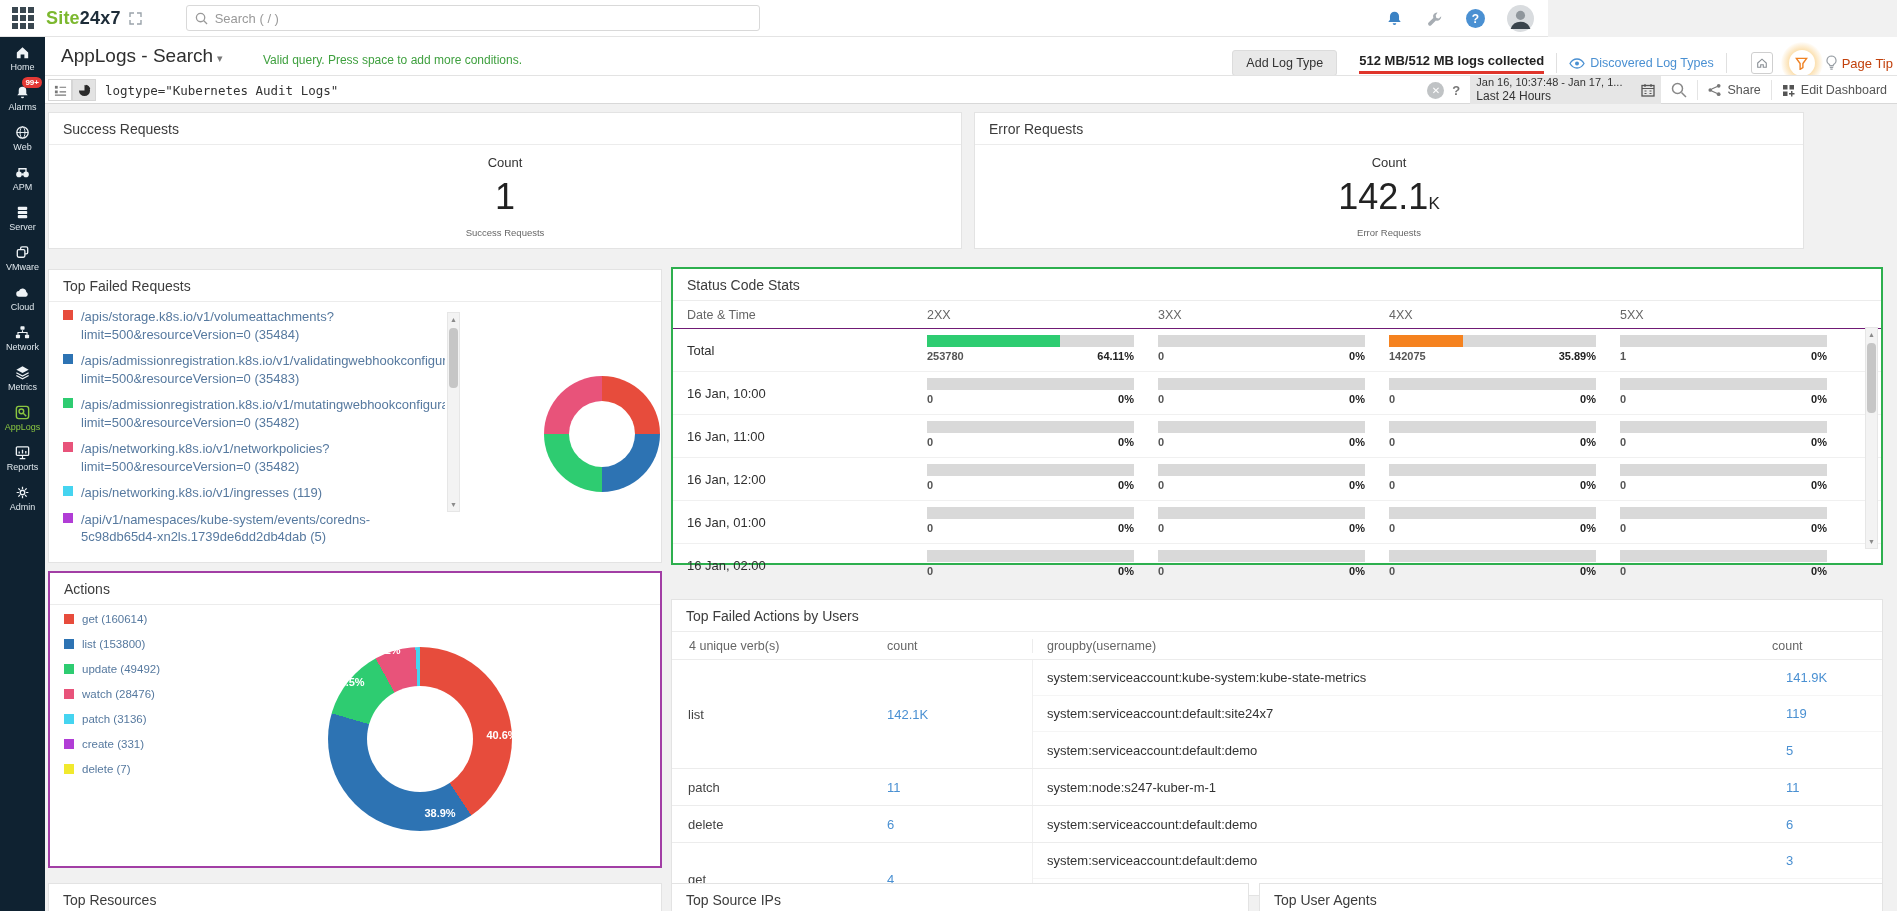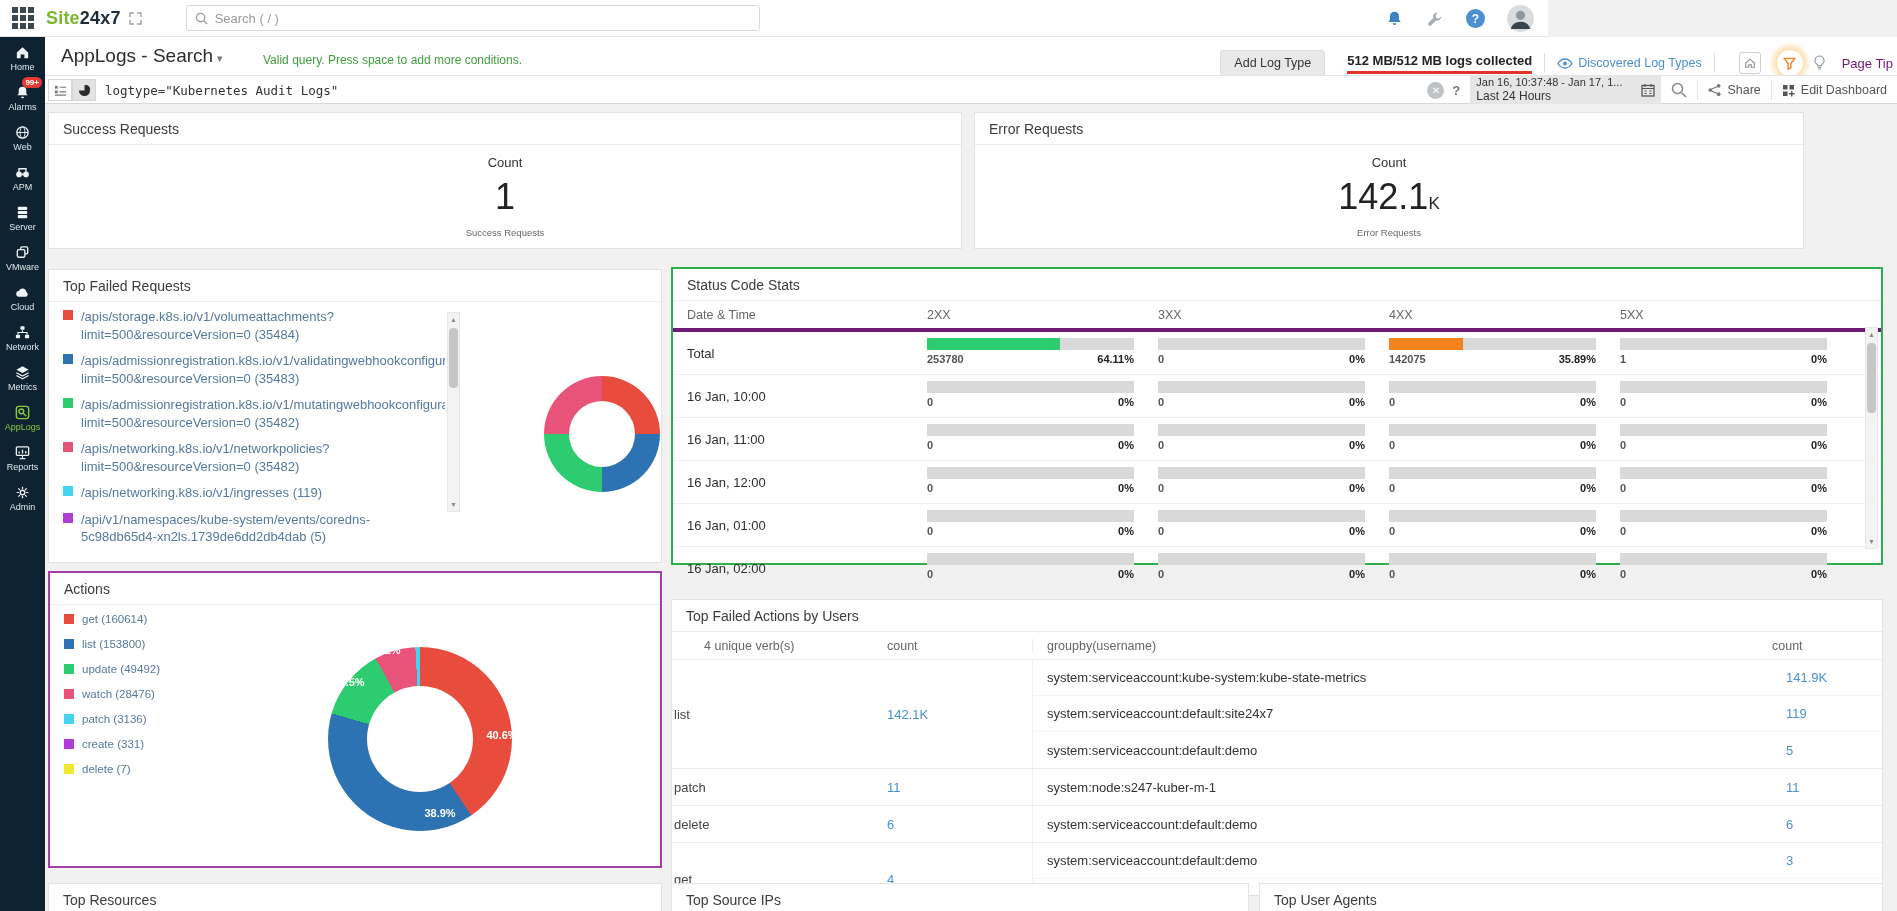--- a/index.html
+++ b/index.html
@@ -43,21 +43,21 @@
   .logs-col { margin-left:22px; font-size:13px; font-weight:bold; color:#222; }
   .logs-col .redline { height:3px; background:#df352b; margin-top:3px; }
   .vdiv { width:1px; height:20px; background:#e0e0e0; margin:0 12px; }
   .disc-link { color:#4a90d2; font-size:12.5px; display:flex; align-items:center; gap:5px; cursor:pointer; }
   .house-sq { width:22px; height:22px; border:1px solid #cfcfcf; border-radius:3px; margin-left:12px;
               display:flex; align-items:center; justify-content:center; cursor:pointer; }
   .glow { width:42px; height:42px; margin-left:8px; border-radius:50%; position:relative; cursor:pointer;
           background:radial-gradient(circle,#f6ba55 0%,#fbdca6 40%,rgba(251,220,166,0) 72%); }
   .glow .inner { position:absolute; left:8px; top:8px; width:26px; height:26px; background:#fff; border-radius:50%;
                  display:flex; align-items:center; justify-content:center; }
-  .pagetip { display:flex; align-items:center; gap:16px; color:#701a75; font-size:13px; margin-left:2px;
+  .pagetip { display:flex; align-items:center; gap:4px; color:#c2410c; font-size:13px; margin-left:2px;
              white-space:nowrap; cursor:pointer; }
 
   
   .queryrow { position:absolute; left:45px; top:75px; width:1852px; height:29px; background:#fff;
               border-top:1px solid #e3e3e3; border-bottom:1px solid #d8d8d8; }
   .qtoggle { position:absolute; top:3px; width:24px; height:22px; border:1px solid #d6d6d6;
              display:flex; align-items:center; justify-content:center; cursor:pointer; background:#fff; }
   .qtoggle.sel { background:#e3e3e3; }
   .query-text { position:absolute; left:60px; top:7px; font-family:"DejaVu Sans Mono", monospace;
                 font-size:12.5px; color:#333; }
@@ -105,45 +105,45 @@
   .donut { position:absolute; border-radius:50%; }
   .donut .hole { position:absolute; background:#fff; border-radius:50%; }
   #tfr-donut { left:495px; top:106px; width:116px; height:116px; }
   #tfr-donut .hole { left:25px; top:25px; width:66px; height:66px; }
   #act-donut { left:278px; top:74px; width:184px; height:184px; }
   #act-donut .hole { left:39px; top:39px; width:106px; height:106px; }
   .dlabel { position:absolute; color:#fff; font-size:11px; font-weight:bold; transform:translate(-50%,-50%); }
 
   
   .scs-head { display:grid; grid-template-columns:240px repeat(4,231px); padding:7px 14px 6px;
-              font-size:12.5px; color:#666; border-bottom:4px solid #701a75; }
+              font-size:12.5px; color:#666; border-bottom:1px solid #701a75; }
   .scs-row { display:grid; grid-template-columns:240px repeat(4,231px); padding:6px 14px;
              border-bottom:1px solid #f0f0f0; height:43px; }
   .scs-row .rlabel { font-size:13px; color:#2f2f2f; align-self:center; }
   .scs-cell { padding-right:24px; }
   .track { height:12px; background:#d9d9d9; width:100%; }
   .fill { height:100%; }
   .nums { display:flex; justify-content:space-between; font-size:11px; margin-top:3px; }
   .nums .val { color:#555;font-weight:bold; } .nums .pct { color:#222; font-weight:bold; }
   #scs-scroll { right:3px; top:58px; height:222px; }
   #scs-scroll .thumb { top:15px; height:70px; }
   .scs-clip { overflow:hidden; height:252px; }
 
   
   .act-legend { position:absolute; left:14px; top:40px; width:240px; }
   .act-item { display:flex; gap:8px; align-items:center; margin-bottom:13px; font-size:11.5px; color:#56799f; cursor:pointer; }
 
   
   .tfa-head { display:grid; grid-template-columns:215px 145px 1fr 110px; padding:7px 0 6px;
               font-size:12.5px; color:#666; border-bottom:1px solid #ececec; }
-  .tfa-head span:first-child { padding-left:32px; }
+  .tfa-head span:first-child { padding-left:17px; }
   .tfa-head .gcol { border-left:1px solid #ececec; padding-left:14px; }
   .tfa-clip { overflow:hidden; height:234px; }
   .tfa-group { display:flex; border-bottom:1px solid #ececec; }
-  .tfa-verb { width:215px; padding-left:2px; font-size:13px; color:#444; display:flex; align-items:center; }
+  .tfa-verb { width:215px; padding-left:16px; font-size:13px; color:#444; display:flex; align-items:center; }
   .tfa-count { width:145px; font-size:13px; color:#4a90d2; display:flex; align-items:center; cursor:pointer; }
   .tfa-users { flex:1; border-left:1px solid #f0f0f0; }
   .tfa-user { display:flex; height:36px; align-items:center; border-bottom:1px solid #f5f5f5; }
   .tfa-user:last-child { border-bottom:none; }
   .tfa-user .uname { flex:1; padding-left:14px; font-size:13px; color:#333; }
   .tfa-user .ucount { width:96px; font-size:13px; color:#4a90d2; cursor:pointer; }
   svg { display:block; }
 </style>
 </head>
 <body>

